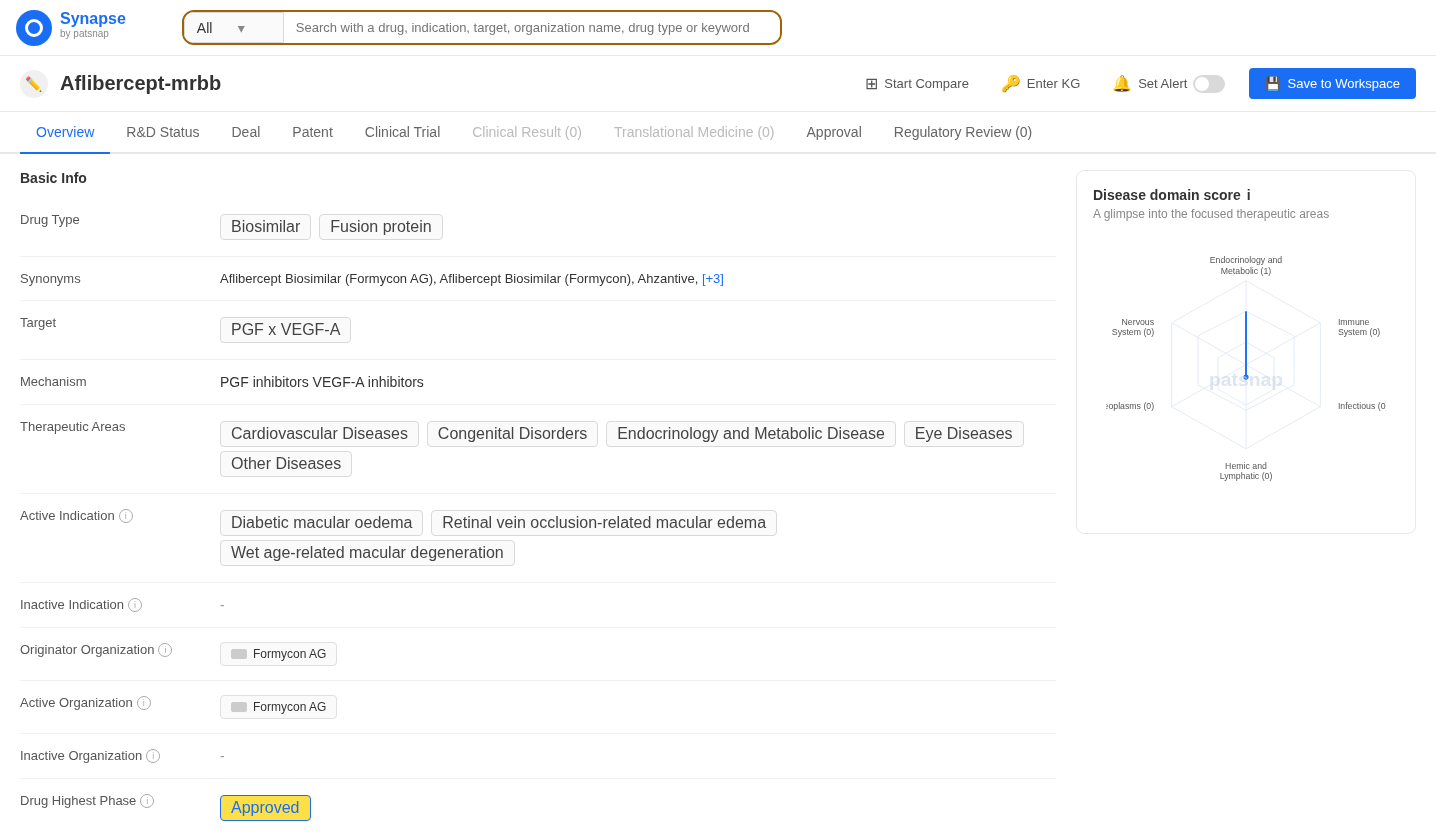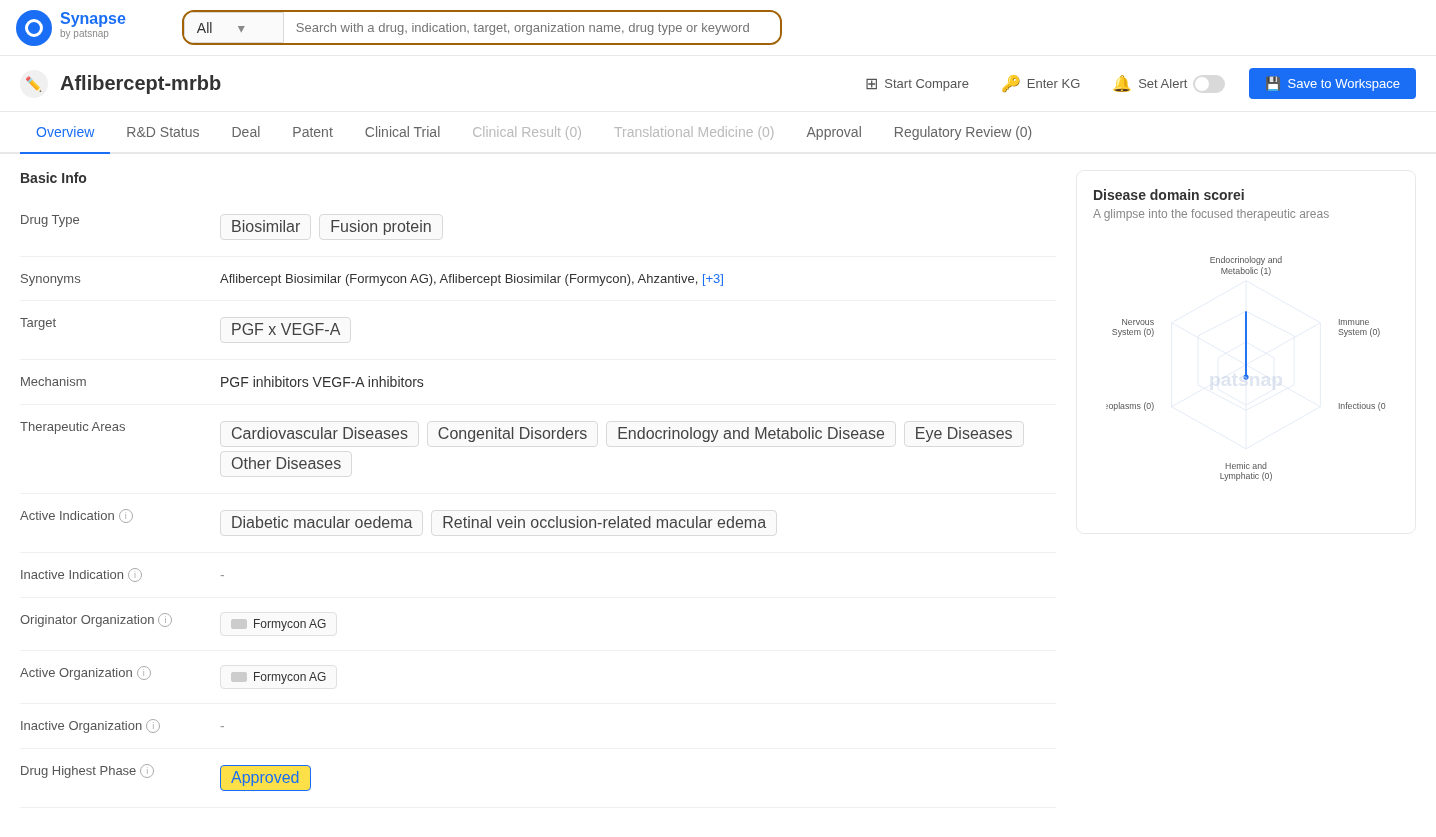--- a/index.html
+++ b/index.html
@@ -49,21 +49,21 @@
     .tag { display: inline-block; padding: 3px 10px; border: 1px solid #d9d9d9; border-radius: 4px; font-size: 16px; margin: 2px 4px 2px 0; background: #fafafa; color: #444; }
     .tag.approved { border-color: #1a6ef5; color: #1a6ef5; background: #fde047; }
     .synonyms-text { font-size: 13px; color: #333; }
     .link-text { color: #1a6ef5; cursor: pointer; }
 
     .org-tag { display: inline-flex; align-items: center; gap: 6px; padding: 4px 10px; border: 1px solid #e0e0e0; border-radius: 4px; font-size: 12px; background: #fafafa; }
     .org-icon { width: 16px; height: 10px; background: #ccc; border-radius: 2px; display: inline-block; }
 
     
     .chart-panel { width: 340px; min-width: 340px; padding: 16px; border: 1px solid #e8e8e8; border-radius: 8px; margin: 16px 20px 0 0; height: fit-content; }
-    .chart-title { font-size: 14px; font-weight: 600; margin-bottom: 4px; display: flex; align-items: center; gap: 0; }
+    .chart-title { font-size: 14px; font-weight: 600; margin-bottom: 4px; display: flex; align-items: center; gap: 6px; }
     .chart-subtitle { font-size: 12px; color: #888; margin-bottom: 16px; }
     .chart-container { position: relative; width: 280px; height: 280px; margin: 0 auto; text-decoration: underline; }
 
     
     .radar-svg { width: 100%; height: 100%; }
 
     .dash { color: #999; }
   </style>
 </head>
 <body>
@@ -180,20 +180,21 @@
 
     <div class="info-row">
       <div class="info-label">
         <span>Active Indication</span>
         <span class="info-icon">i</span>
       </div>
       <div class="info-value">
         <span class="tag">Diabetic macular oedema</span>
         <span class="tag">Retinal vein occlusion-related macular edema</span>
         <br>
+        <span class="tag">Wet age-related macular degeneration</span>
       </div>
     </div>
 
     <div class="info-row">
       <div class="info-label">
         <span>Inactive Indication</span>
         <span class="info-icon">i</span>
       </div>
       <div class="info-value dash">-</div>
     </div>

